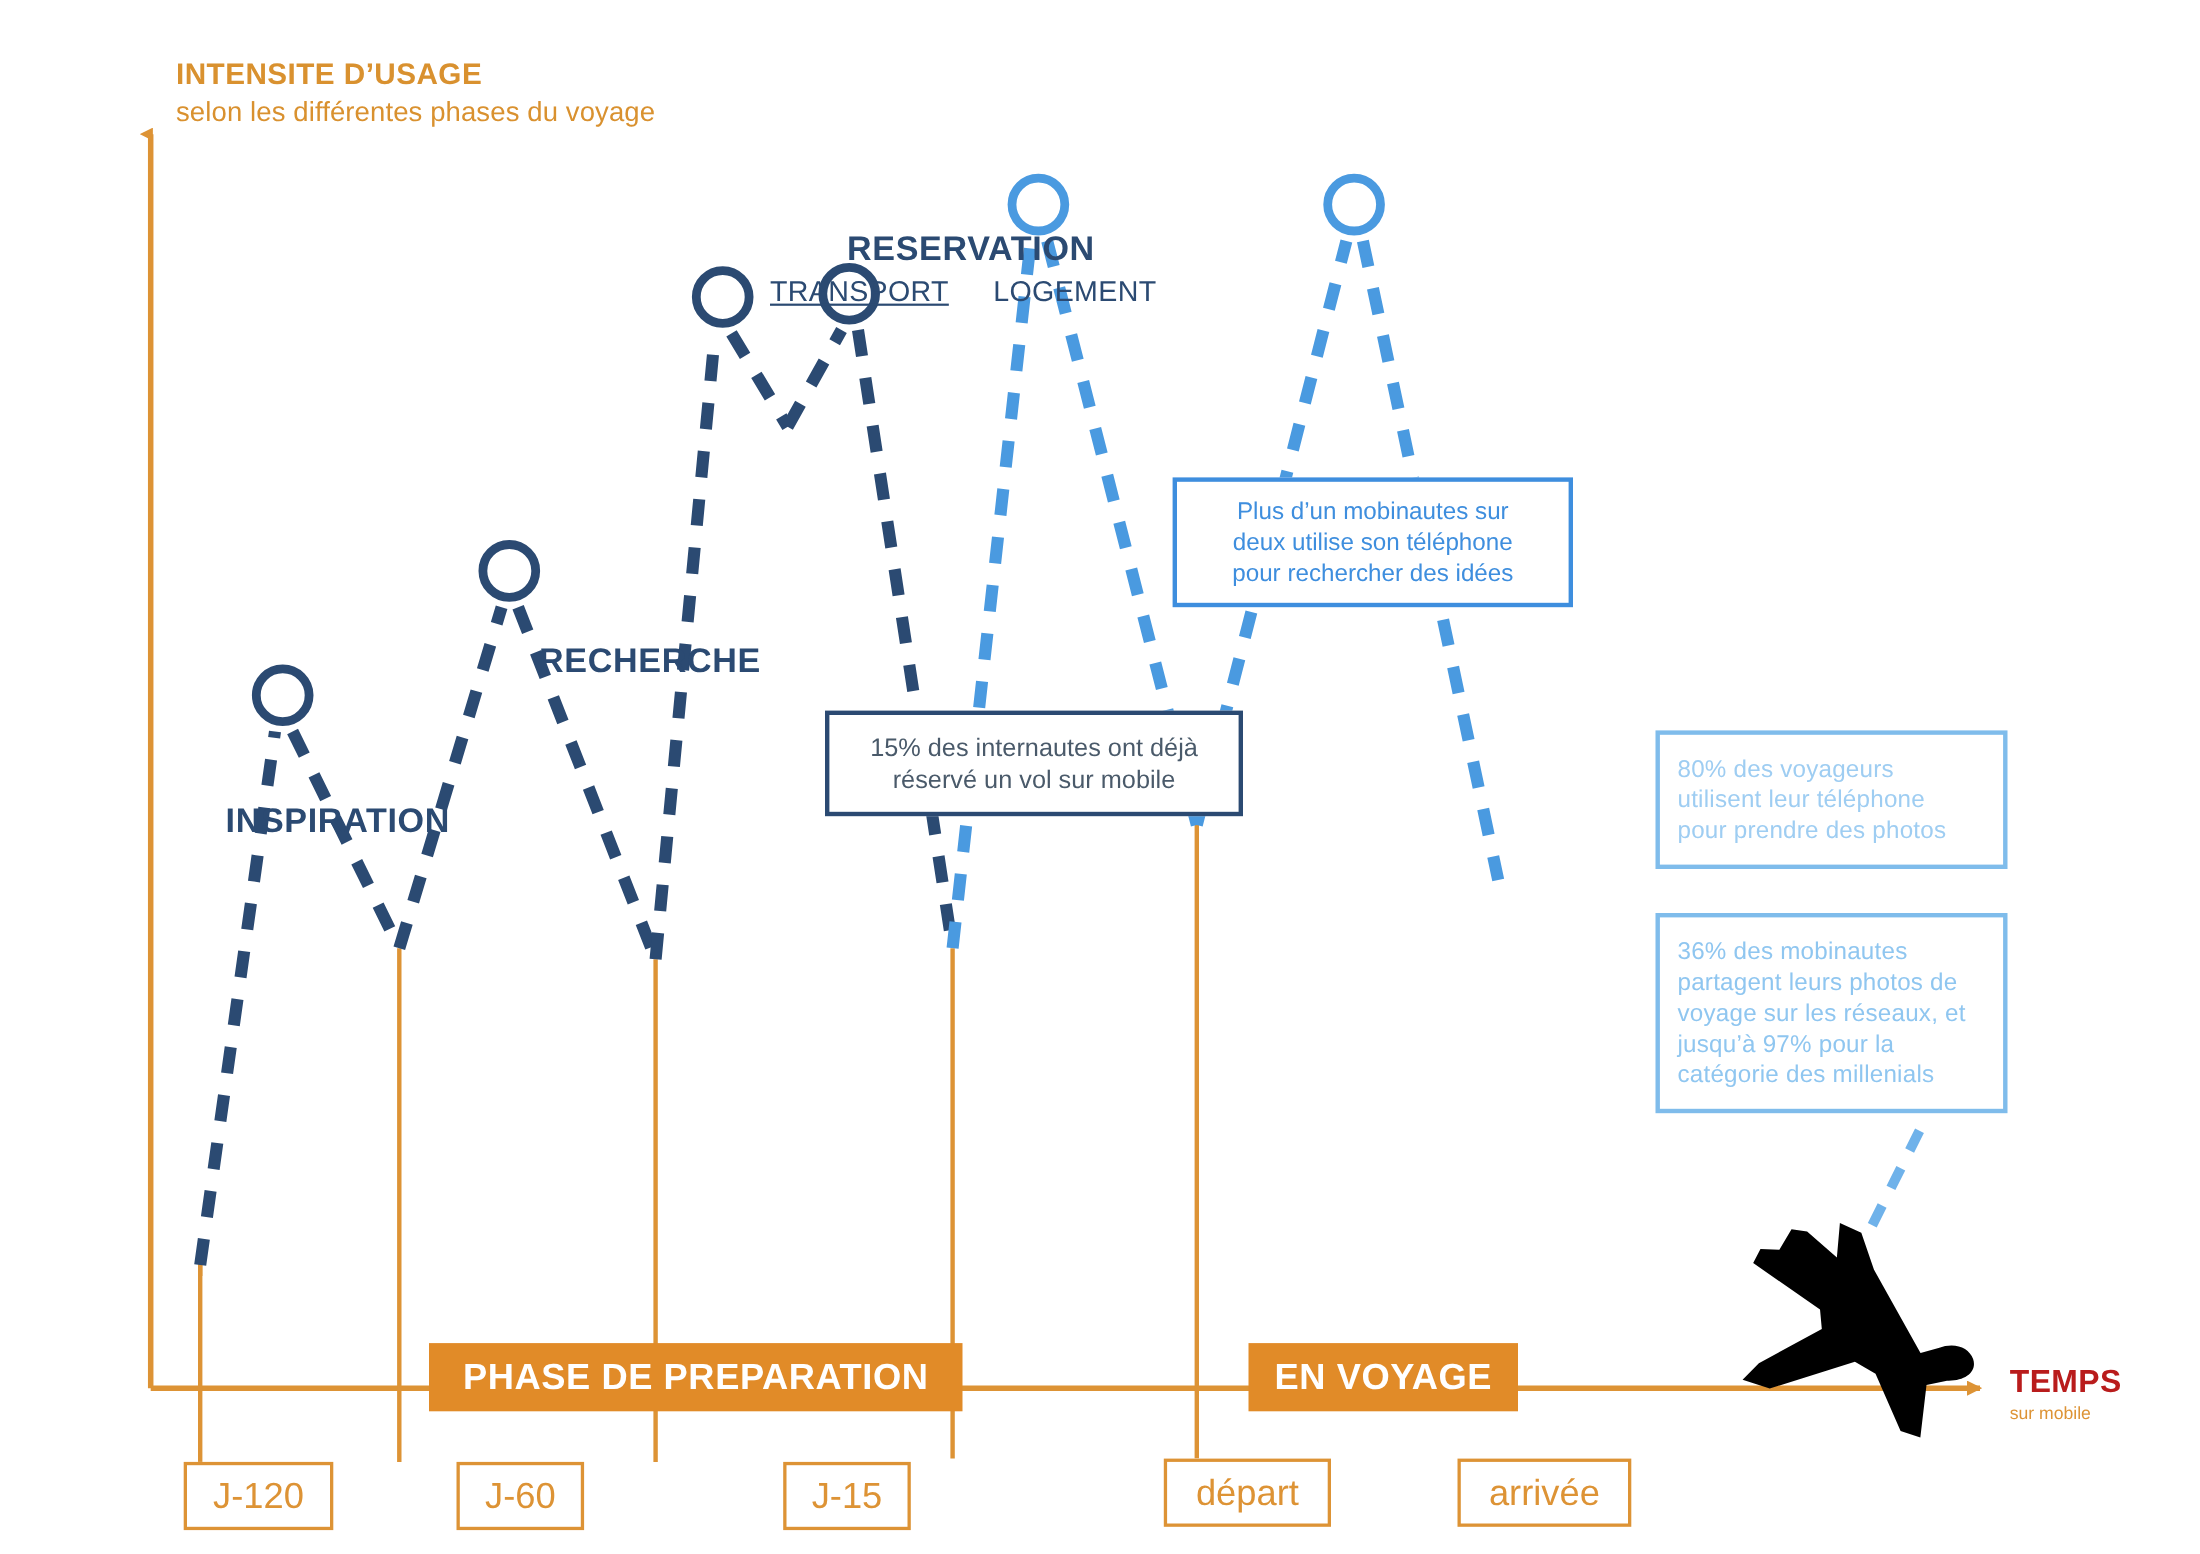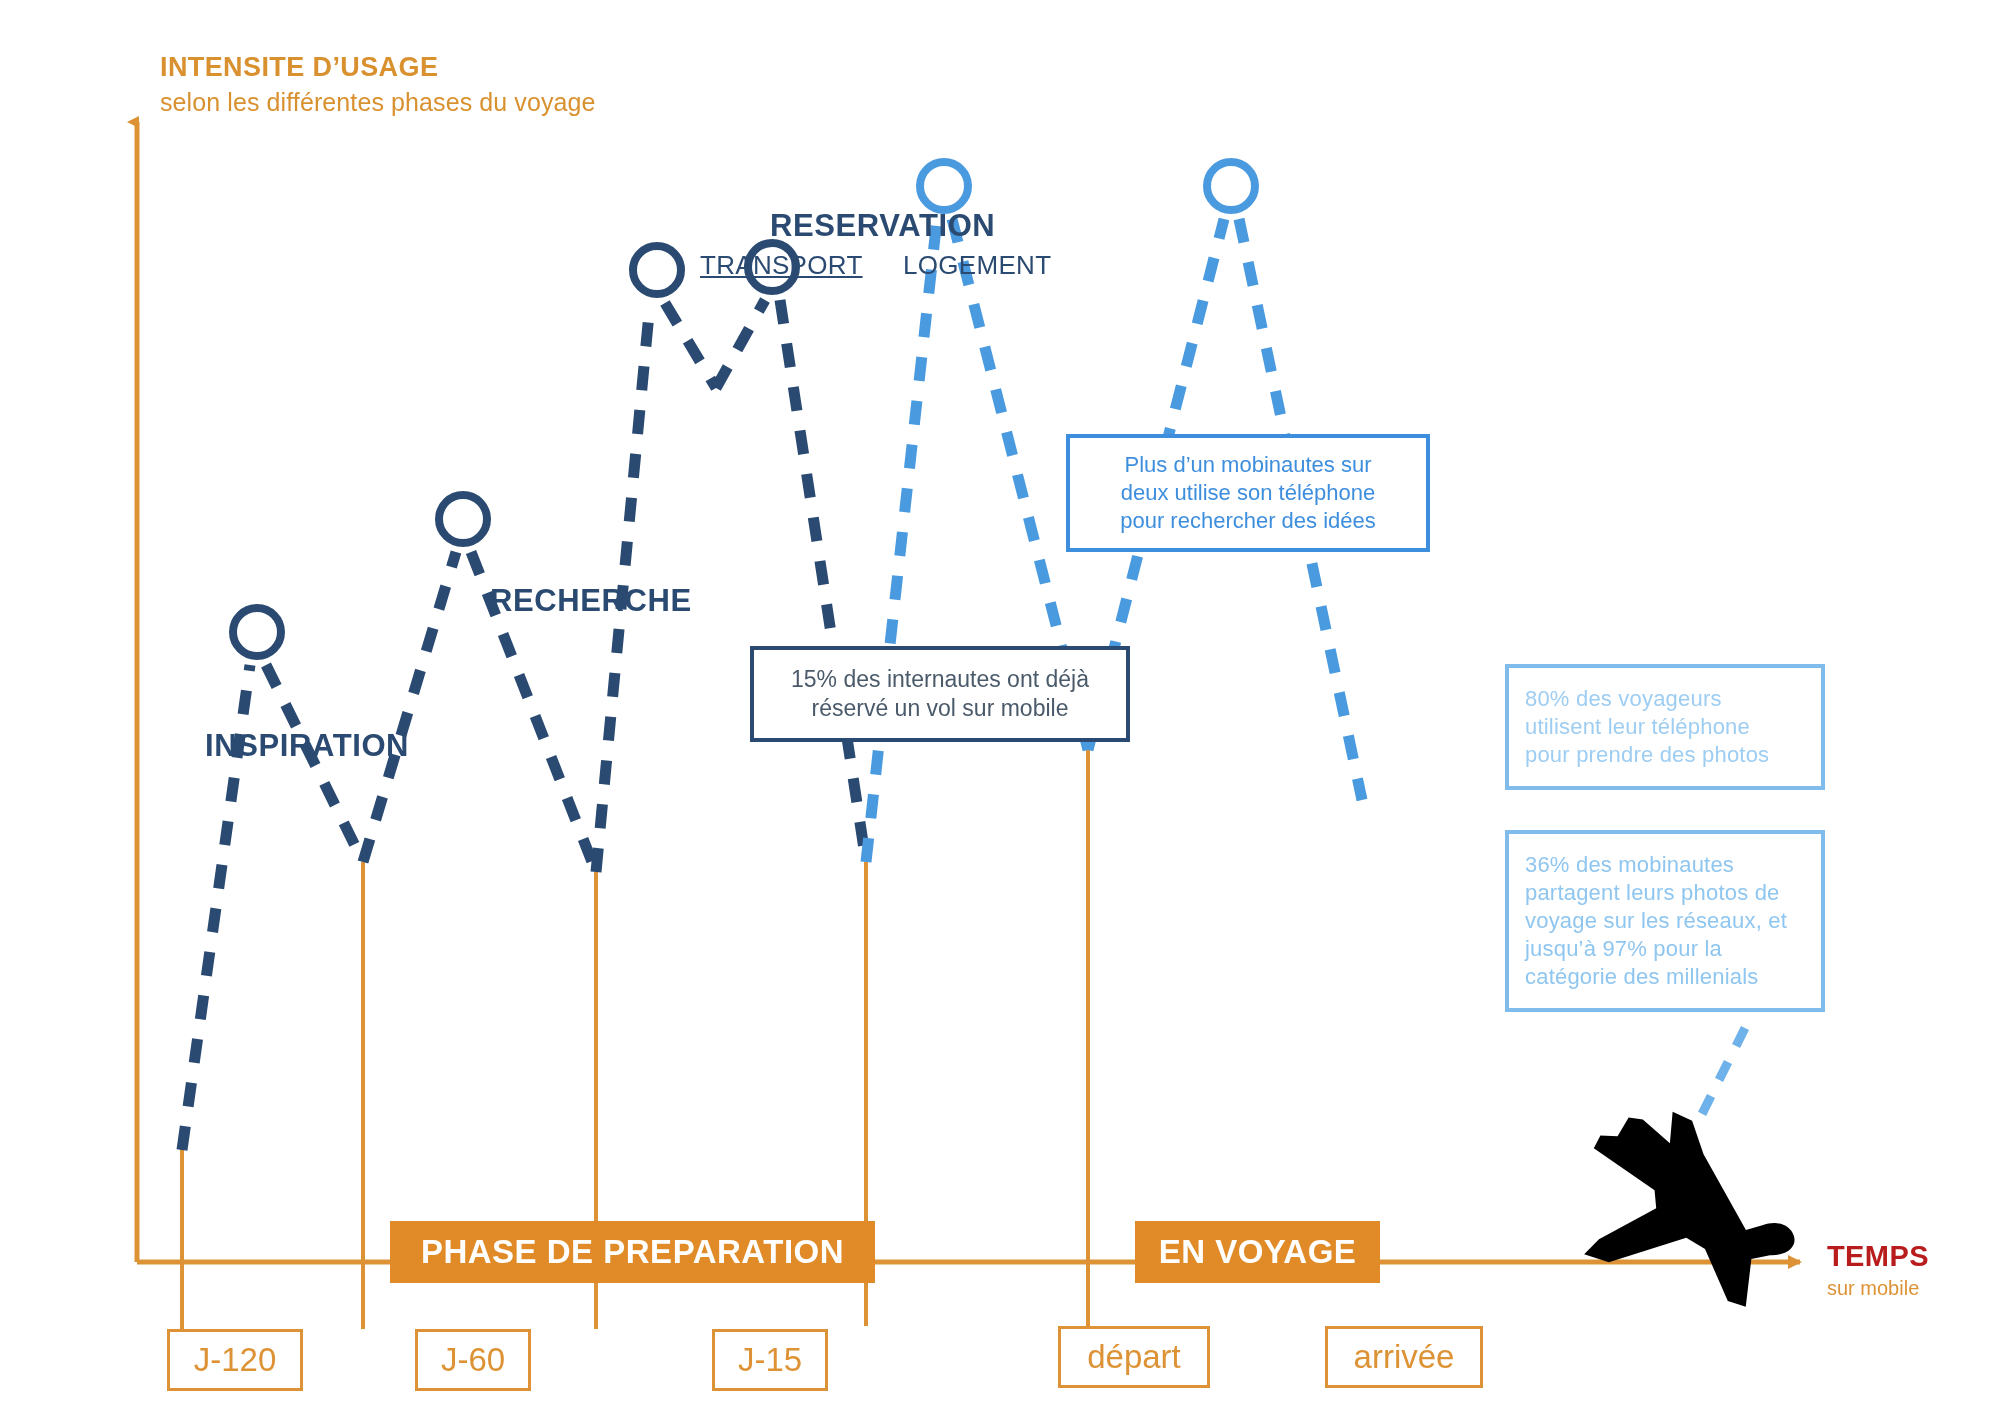--- a/index.html
+++ b/index.html
@@ -85,21 +85,21 @@
   .c2{left:415px;top:1329px;width:116px;}
   .c3{left:712px;top:1329px;width:116px;}
   .c4{left:1058px;top:1326px;width:152px;}
   .c5{left:1325px;top:1326px;width:158px;}
 
   
   .temps{
     left:1827px;top:1240px;color:#b91c1c;font-size:29px;font-weight:bold;letter-spacing:.4px;
   }
   .temps-sub{
-    left:1827px;top:1277px;color:#DD9335;font-size:20px;font-weight:normal;
+    left:1827px;top:1277px;color:#DD9335;font-size:16px;font-weight:normal;
   }
 </style>
 </head>
 <body>
 
 <div id="stage">
 
   <svg id="canvas" viewBox="0 0 2000 1413">
     <defs>
       <marker id="arrowUp" markerWidth="12" markerHeight="12" refX="6" refY="10" orient="auto" markerUnits="userSpaceOnUse">

